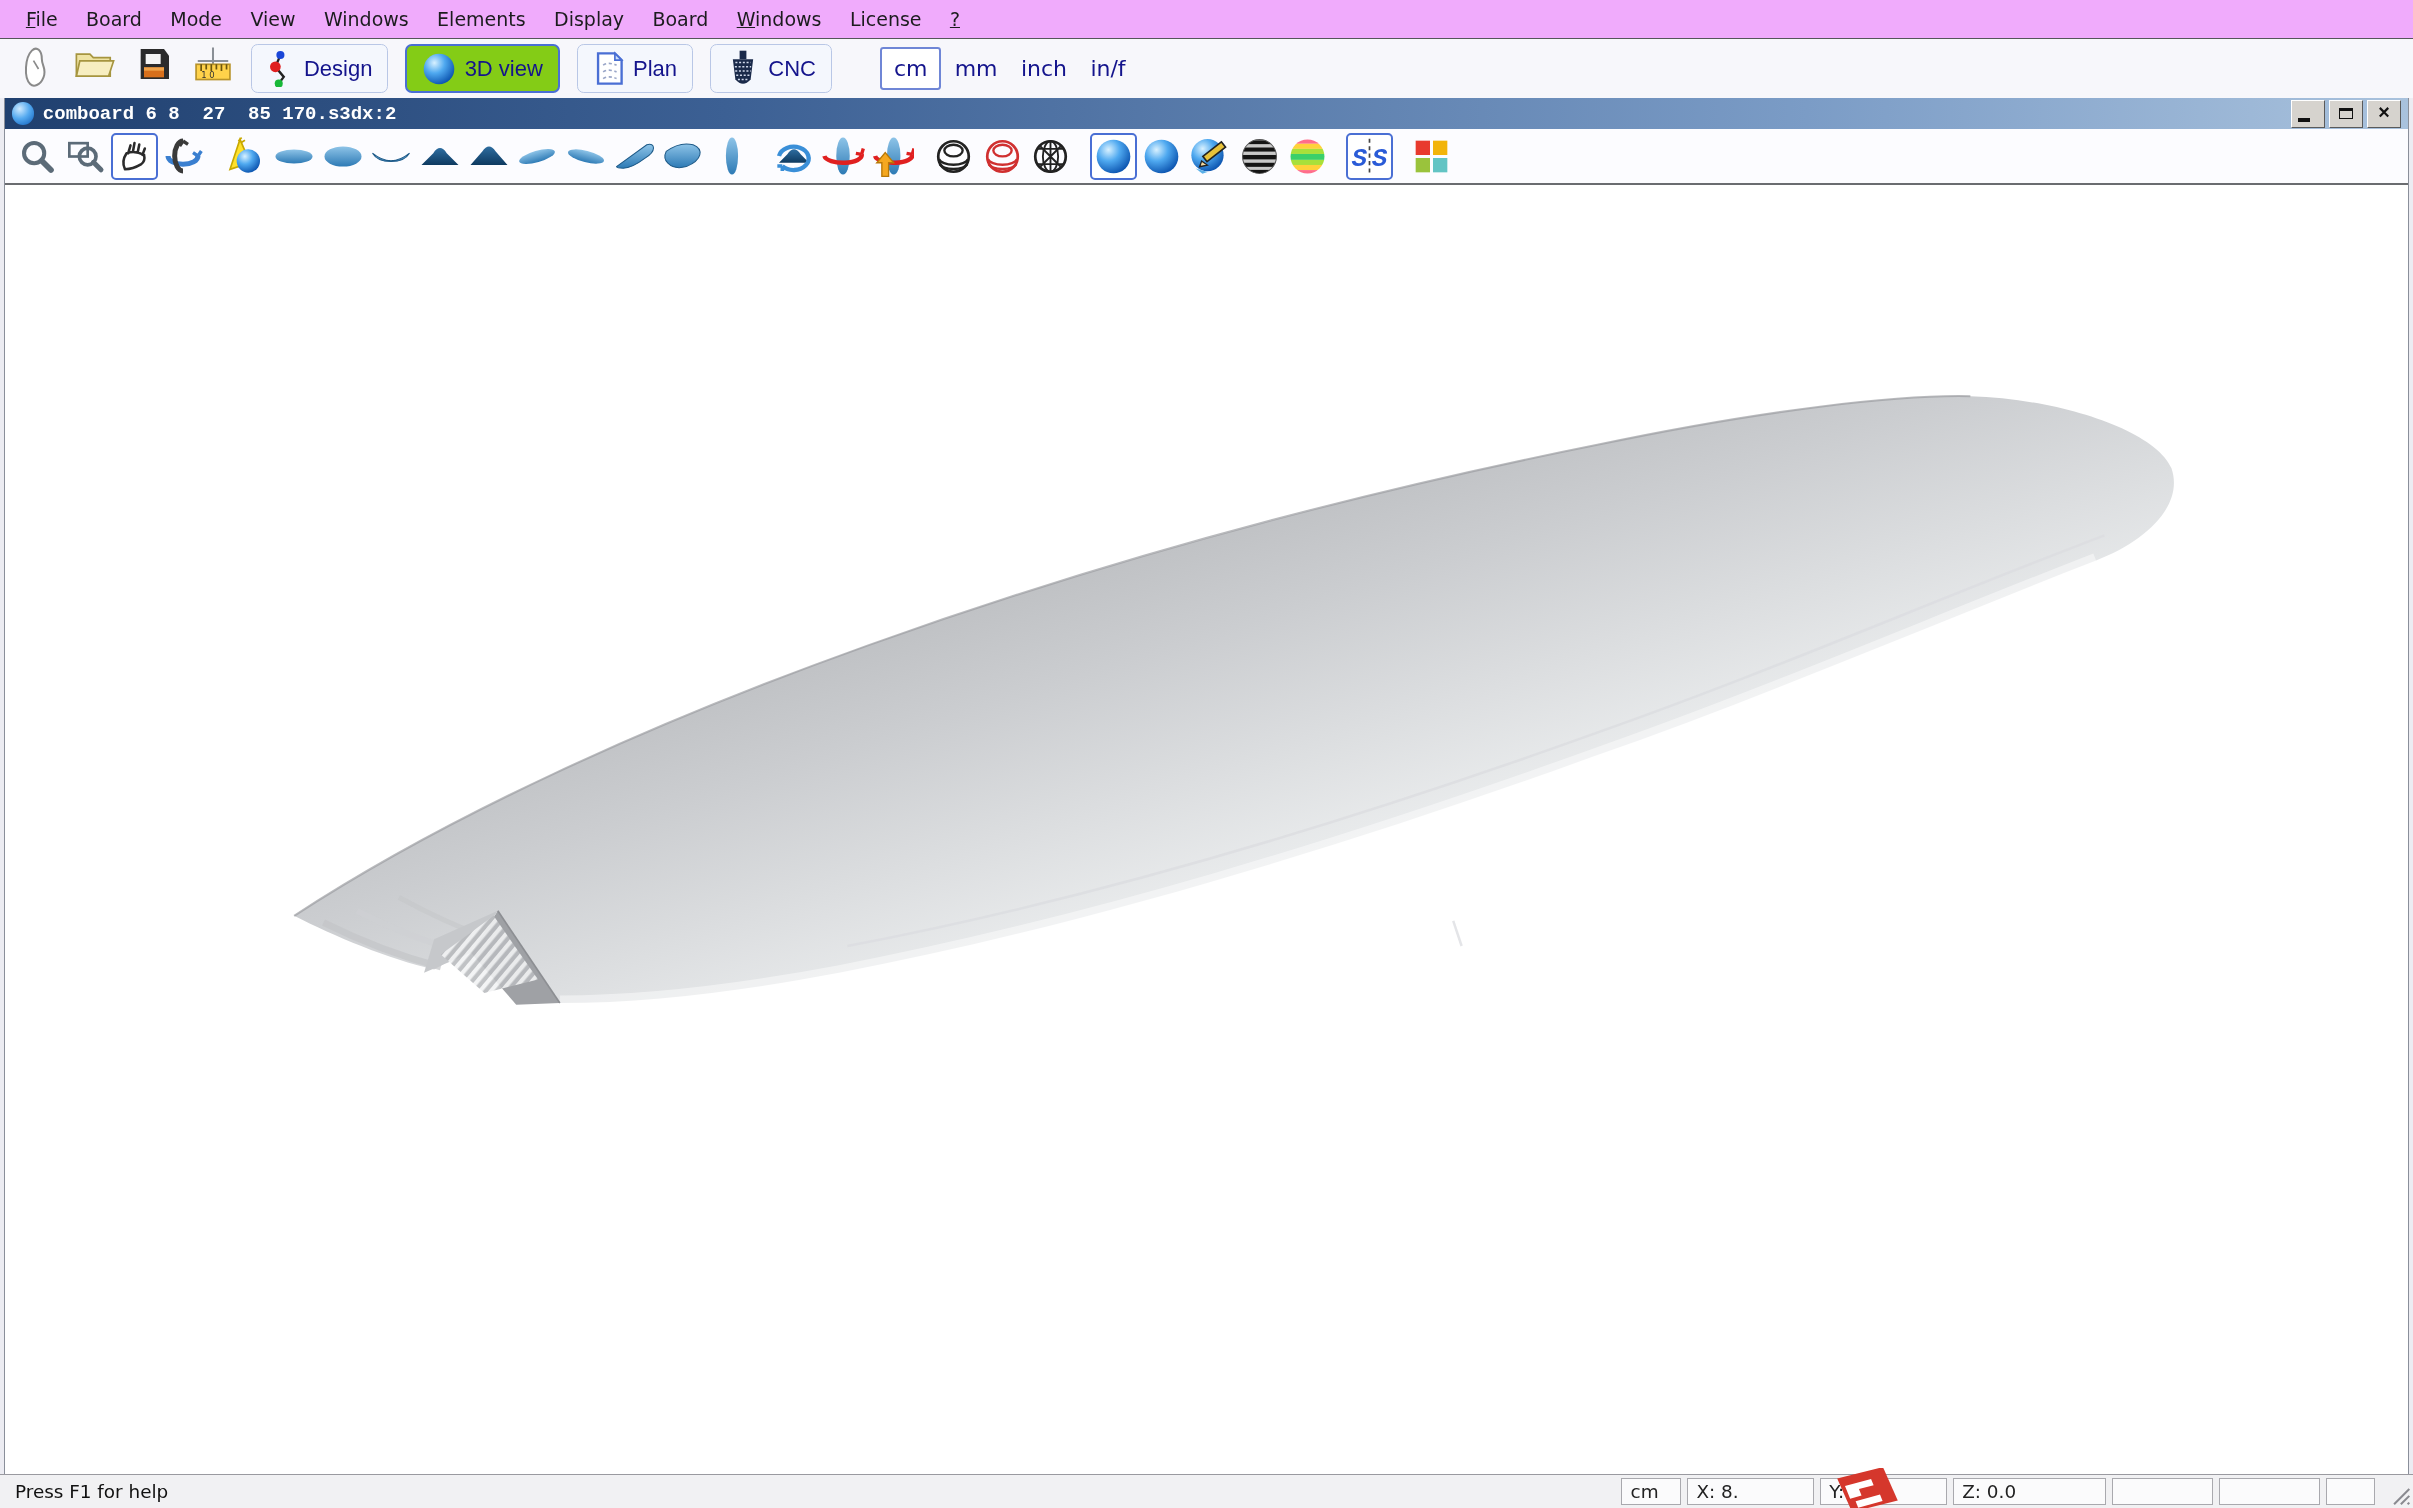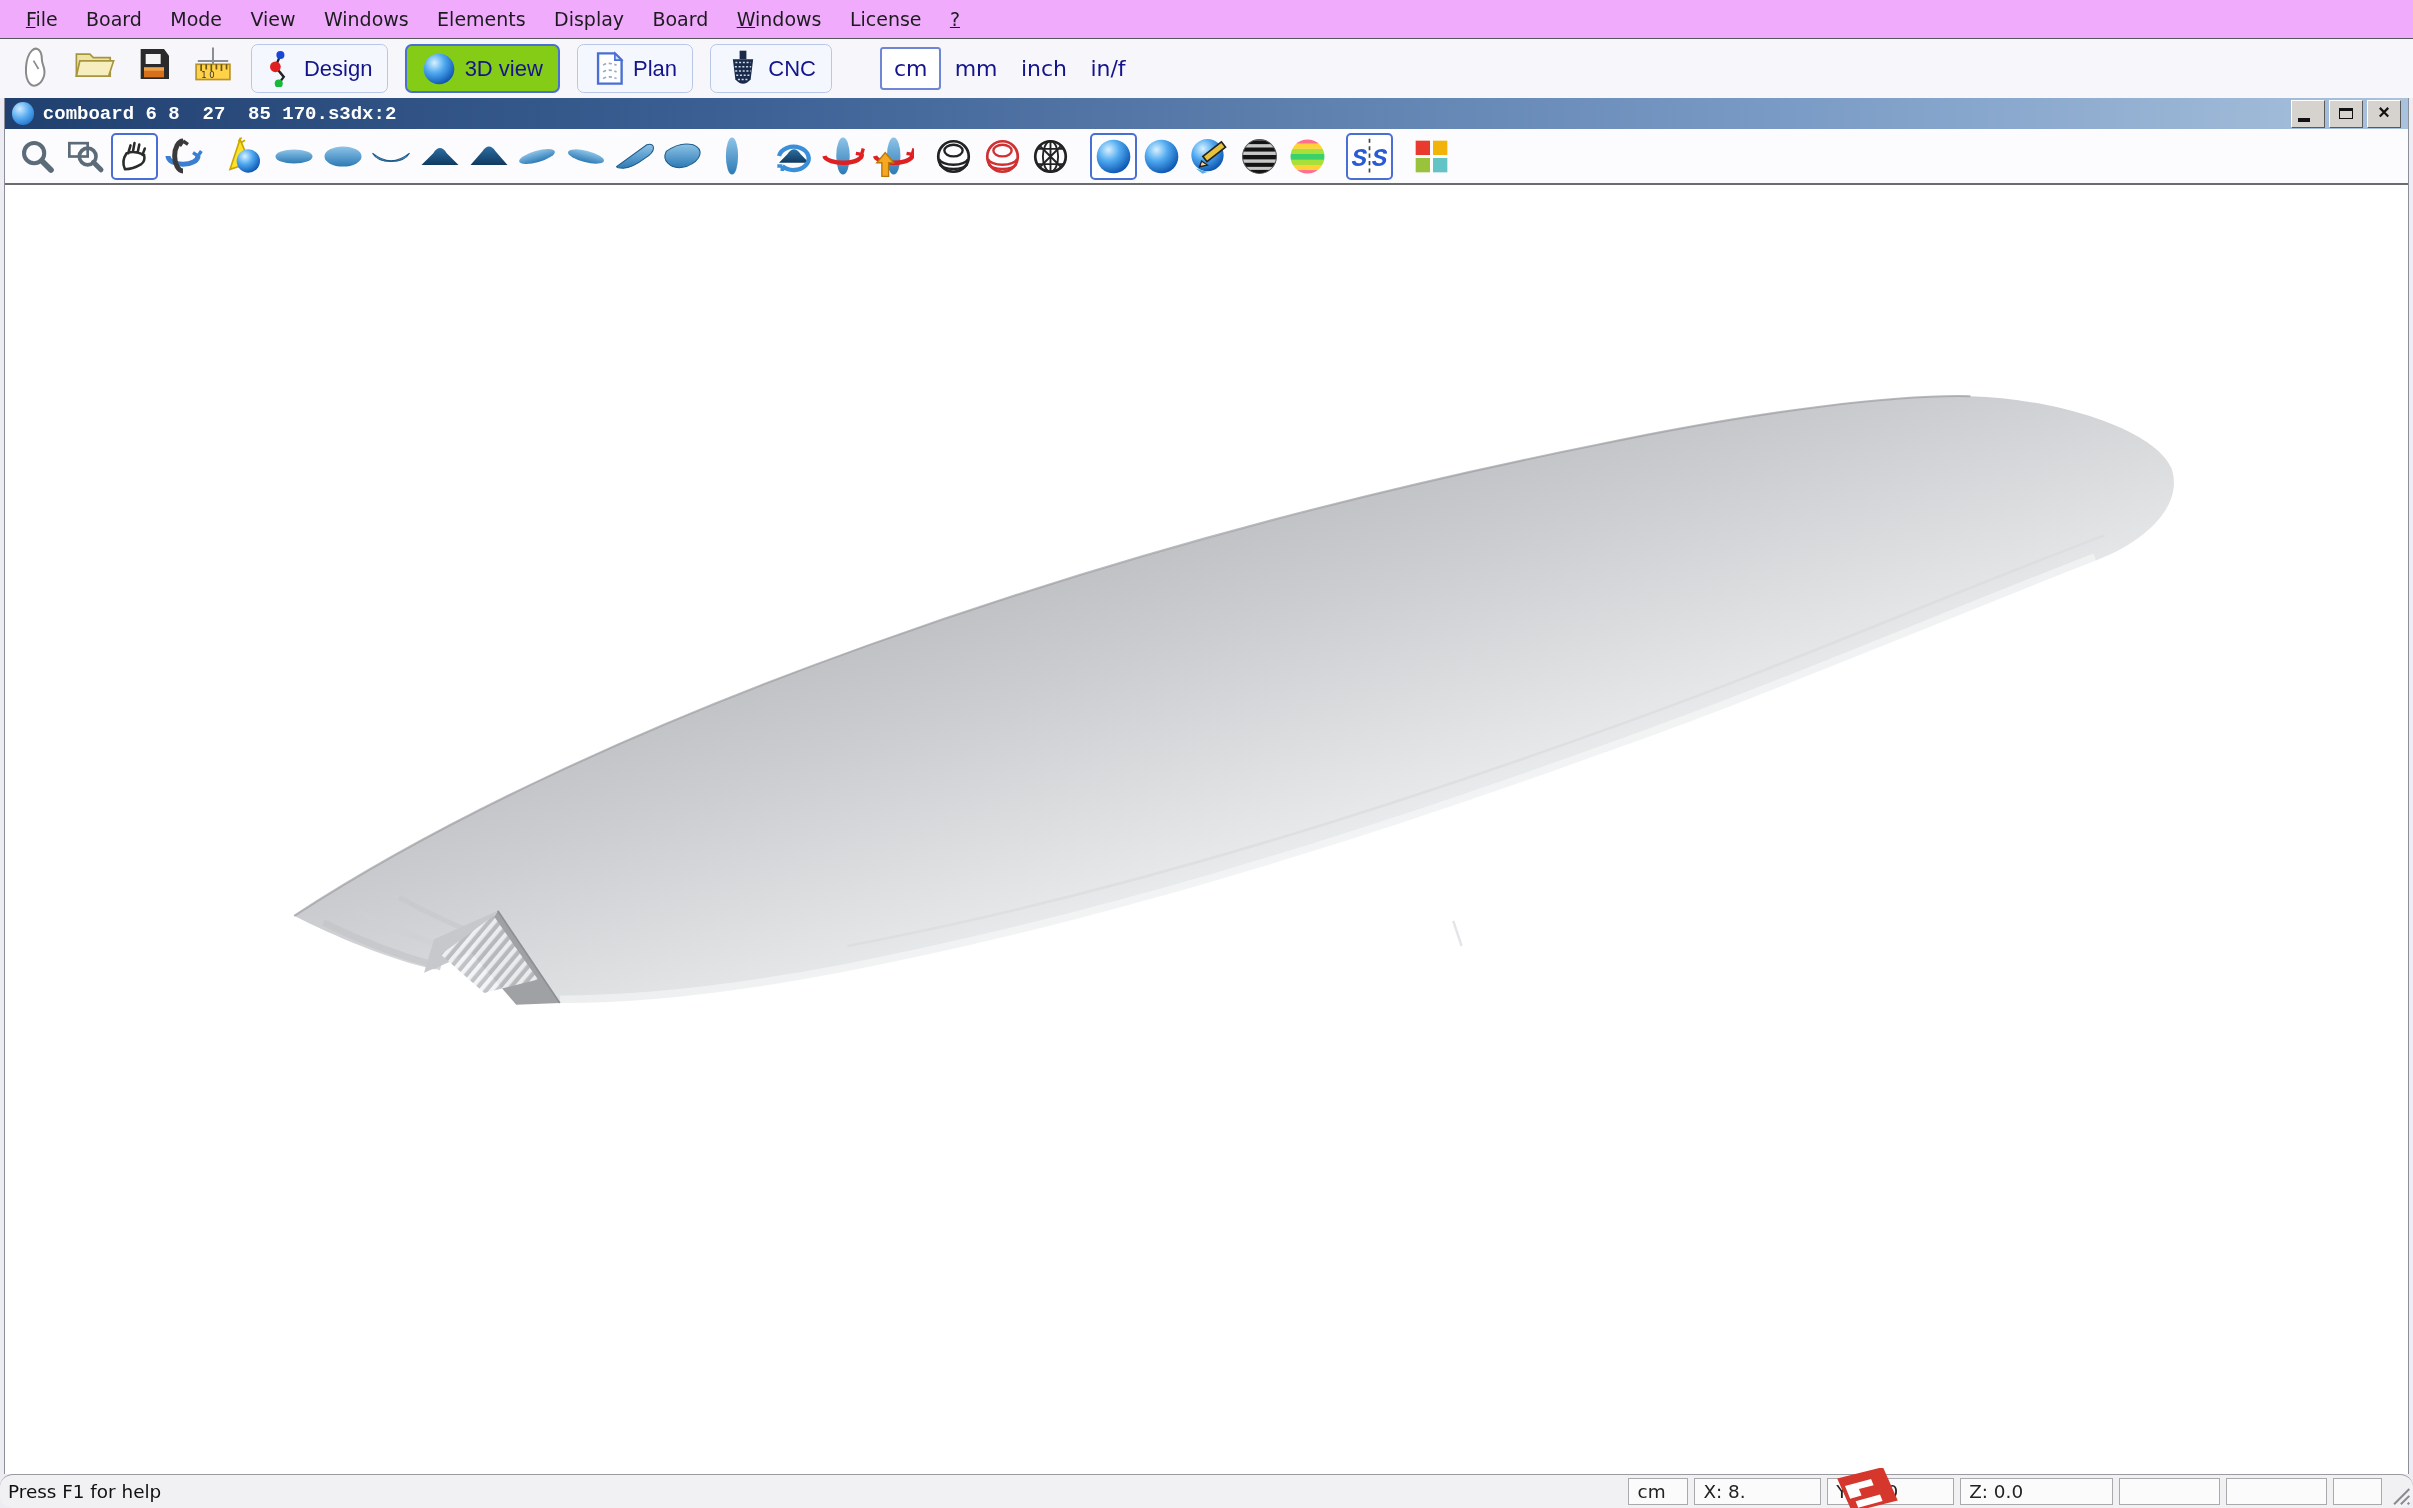--- a/index.html
+++ b/index.html
@@ -48,21 +48,21 @@
   .vicon { width:47px; height:47px; display:flex; align-items:center; justify-content:center; }
   .vsep { width:11.7px; height:0.8px; }
   .activebox { border:2.5px solid #4a6fd4; border-radius:5px; background:#fff; }
 
   
   .canvas { flex:1; position:relative; background:#ffffff; overflow:hidden; }
   .canvas svg.board { position:absolute; left:0; top:0; }
 
   
   .statusbar { height:34px; background:#f1f1f3; border-top:1.7px solid #9a9aa0;
-    display:flex; align-items:center; padding:0 3px; position:relative;border-radius:13px; }
+    display:flex; align-items:center; padding:0 10px; position:relative; }
   .shelp { font-size:18.4px; color:#111; padding-left:5px; flex:1; }
   .sfields { display:flex; gap:5.9px; align-items:center; margin-right:28.5px; }
   .sfield { height:27px; border:0.8px solid #a9a9ae; background:#fbfbfc; font-size:18.4px;
     color:#222; display:flex; align-items:center; padding-left:8.4px; }
   .grip { position:absolute; right:1.7px; bottom:1.7px; width:22px; height:22px; }
   .redlogo { position:absolute; left:1829px; top:-6.7px; width:72px; height:44px; z-index:6; }
 
   .hidden-defs { position:absolute; width:0; height:0; }
 </style>
 </head>

